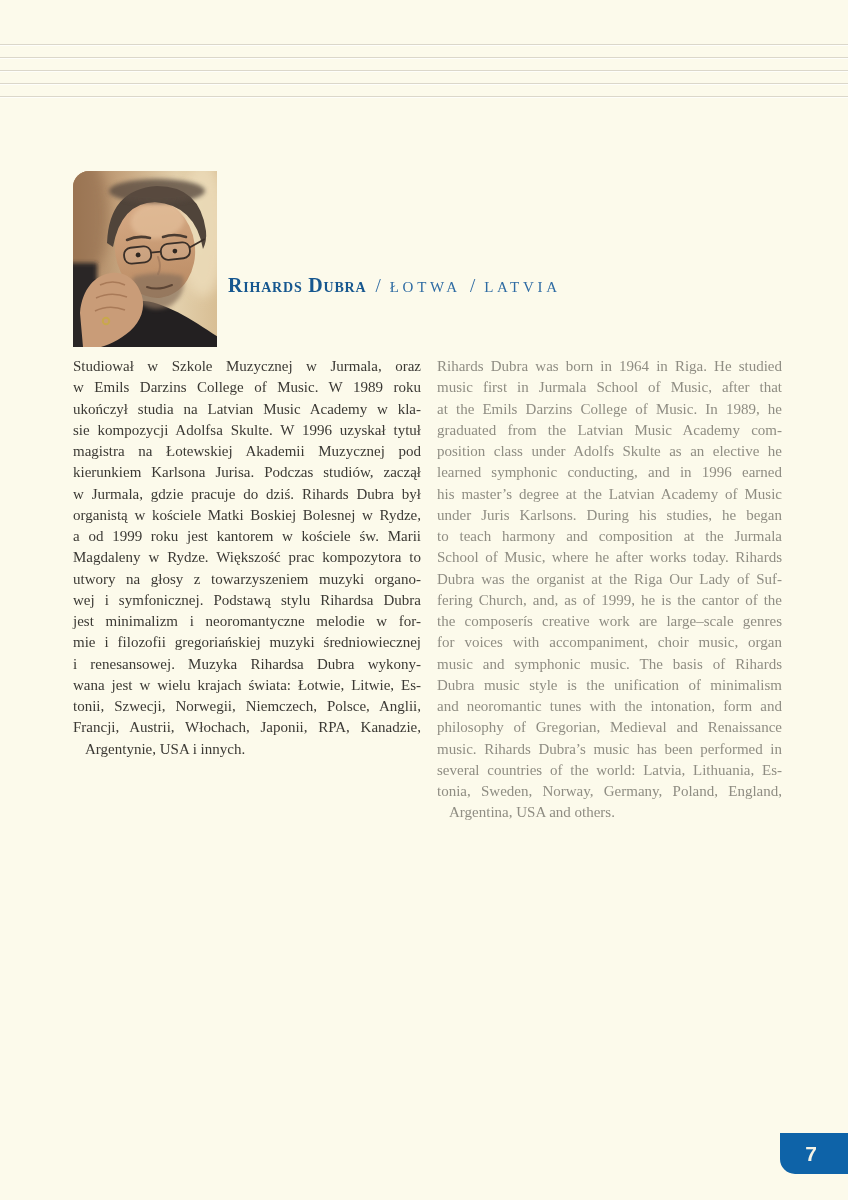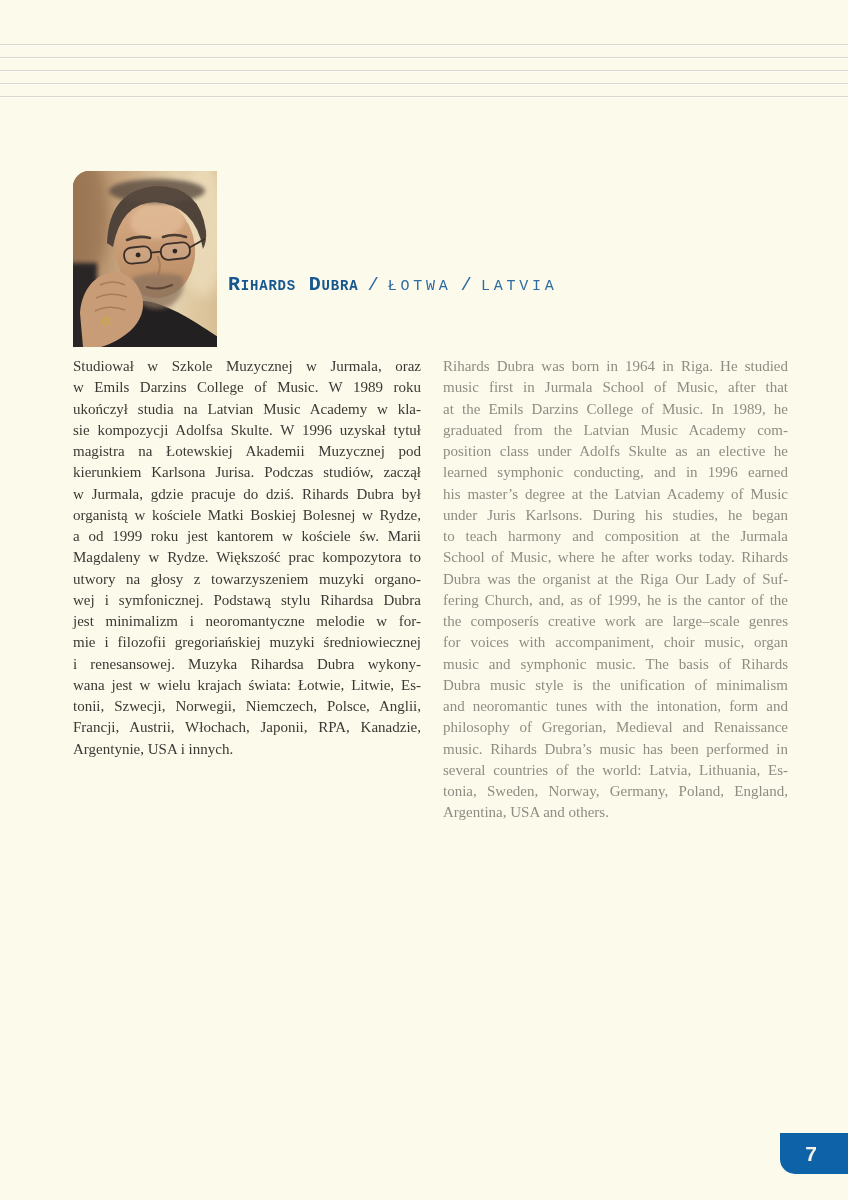--- a/index.html
+++ b/index.html
@@ -40,41 +40,41 @@
     position:absolute;left:73px;top:171px;width:144px;height:176px;
     margin:0;border-top-left-radius:16px;overflow:hidden;
     background:#C4A47E;
   }
   .photo svg{display:block;width:100%;height:100%;}
 
   
   .heading{
     position:absolute;left:228px;top:272px;margin:0;
     display:flex;align-items:baseline;gap:9px;
-    font-variant:small-caps;font-weight:normal;white-space:nowrap;font-family:Liberation Mono, monospace;
+    font-variant:small-caps;font-weight:normal;white-space:nowrap;
   }
   .heading .name{
     font-size:20px;font-weight:bold;color:var(--name-blue);
     letter-spacing:.04em;
   }
   .heading .sep{font-size:19px;color:var(--country-blue);font-weight:normal;}
   .heading .country{
     font-size:22px;color:var(--country-blue);letter-spacing:.17em;
   }
 
   
   .columns{
     position:absolute;left:73px;top:356px;width:707px;
-    display:grid;grid-template-columns:348px 345px;column-gap:22px;
+    display:grid;grid-template-columns:348px 345px;column-gap:16px;
   }
   .col{font-size:15px;line-height:21.25px;}
   .col-pl{color:var(--pl-text);}
   .col-en{color:var(--en-text);}
   .tline{text-align:justify;text-align-last:justify;}
-  .tline.tlast{text-align-last:left;}
+  .tline.tlast{text-align-last:left;margin-left:12px;}
 
   
   .page-tab{
     position:absolute;left:780px;top:1133px;width:68px;height:41px;
     background:var(--tab-blue);
     border-bottom-left-radius:15px;
     display:flex;align-items:center;justify-content:center;
     padding-right:6px;box-sizing:border-box;
   }
   .page-tab span{

